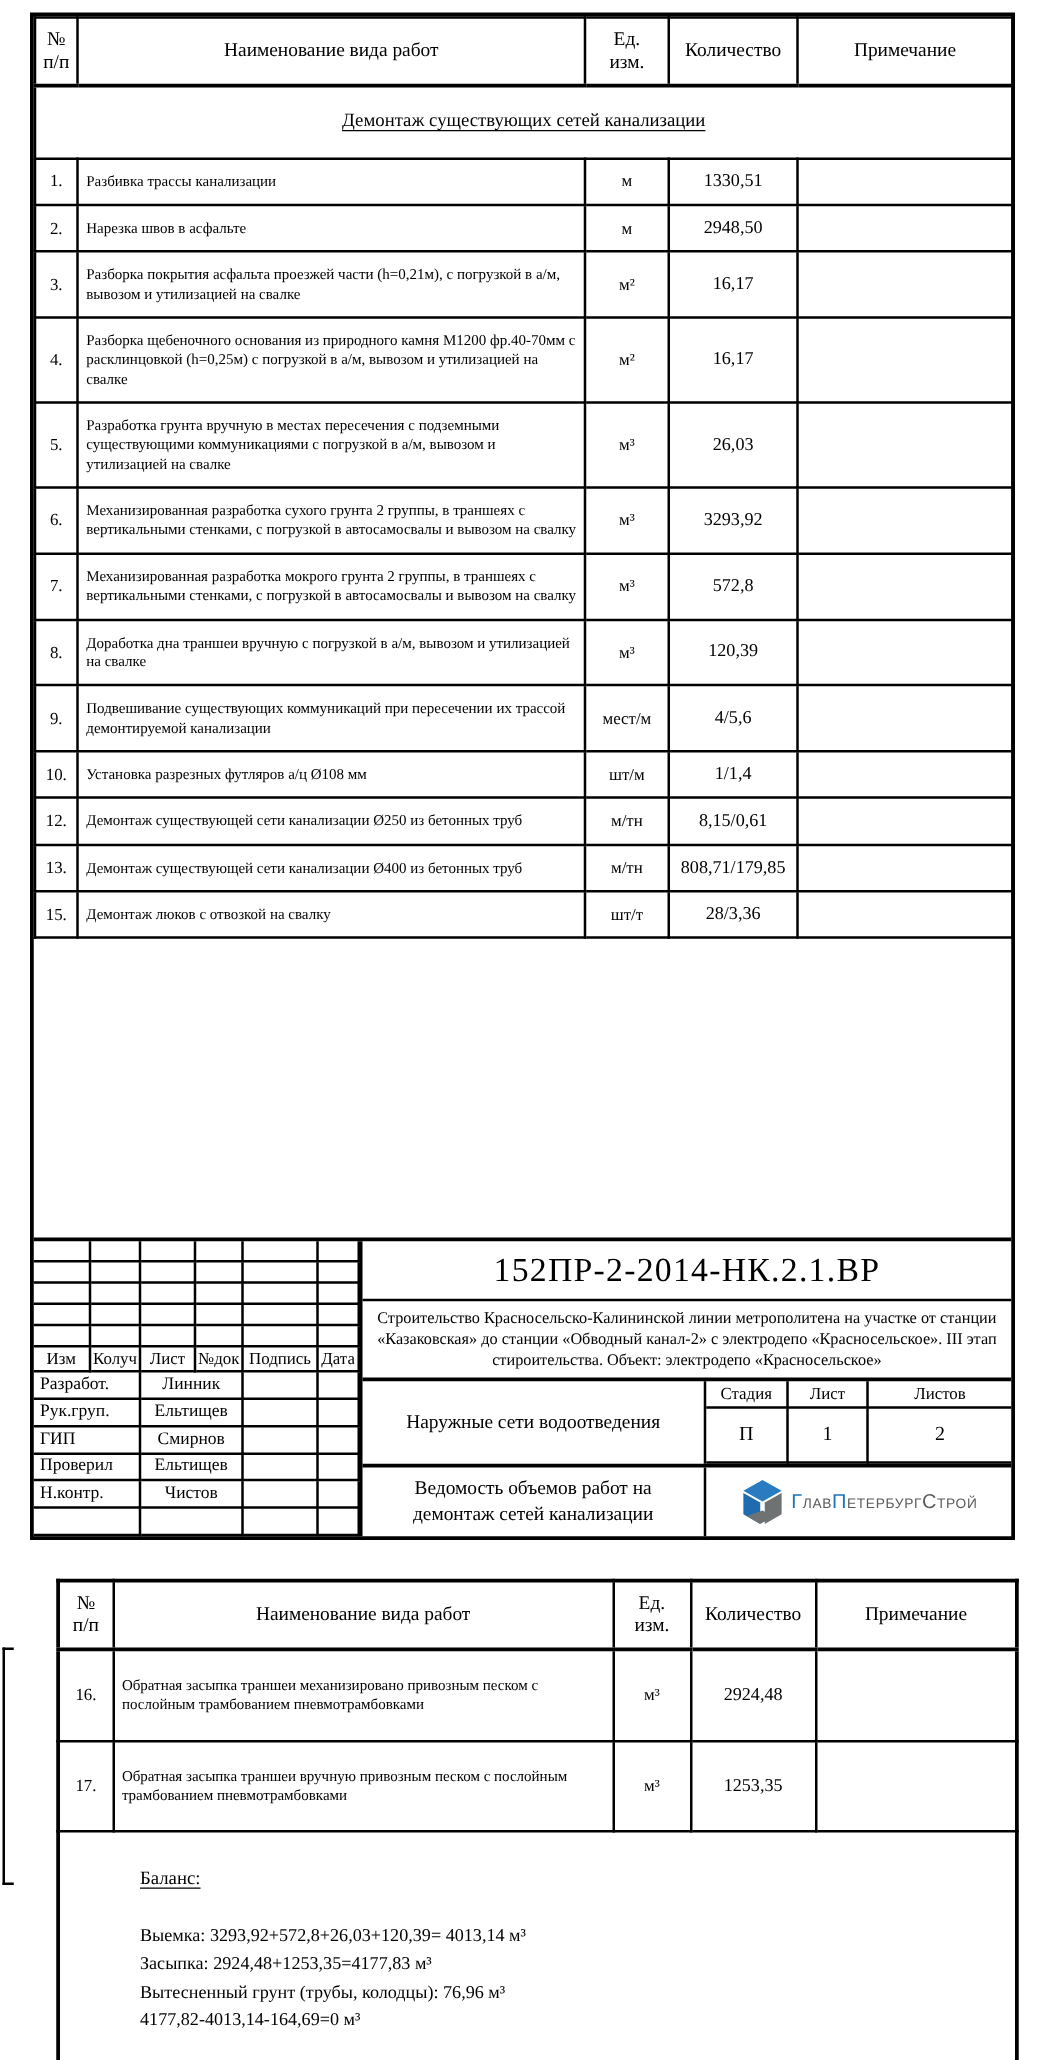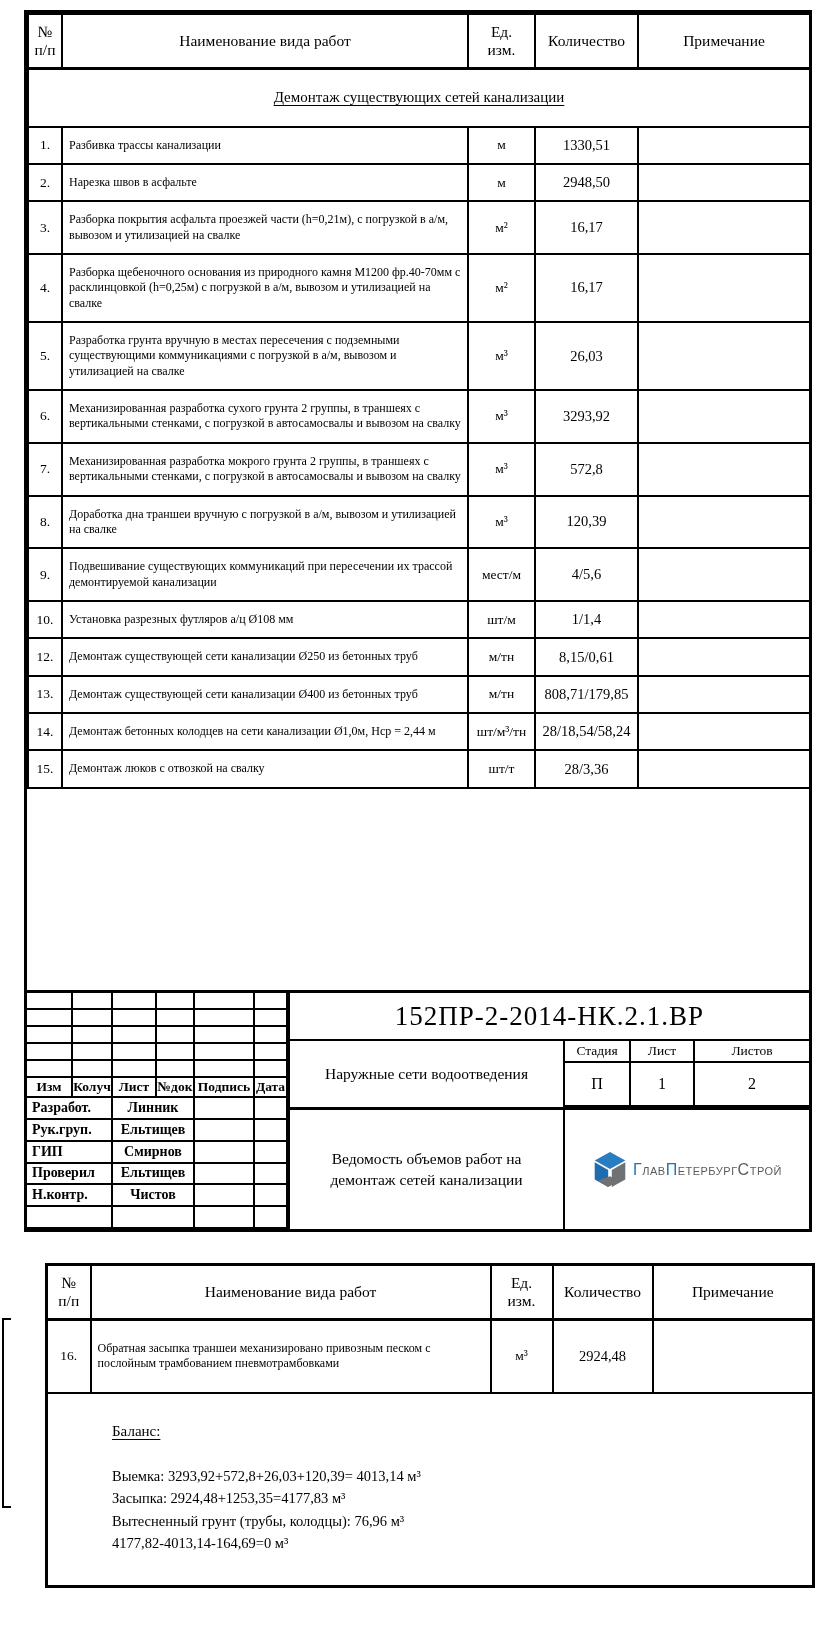--- a/index.html
+++ b/index.html
@@ -40,21 +40,20 @@
   .bracket{
     position:absolute;left:2px;top:1318px;width:9px;height:190px;box-sizing:border-box;
     border-left:2px solid #000;border-top:2px solid #000;border-bottom:2px solid #000;
   }
   
   .titleblock{height:236px;border-top:3px solid #000;display:flex;flex-shrink:0;}
   .tb-left{
     width:261px;flex-shrink:0;display:grid;
     grid-template-columns:46px 40px 44px 38px 60px 1fr;
     grid-template-rows:repeat(5,17px) 20px repeat(6,1fr);
-    font-weight:bold;
   }
   .tb-left>div{border-right:2px solid #000;border-bottom:2px solid #000;
     display:flex;align-items:center;justify-content:center;overflow:hidden;}
   .tb-left .hdr{font-size:13.5px;}
   .tb-left .span2{grid-column:span 2;}
   .tb-left .role{font-size:14px;justify-content:flex-start;padding-left:5px;}
   .tb-left .pname{font-size:14px;}
   .tb-right{flex:1;border-left:2px solid #000;display:flex;flex-direction:column;}
   .tb-doc-number{
     height:46px;flex-shrink:0;border-bottom:2px solid #000;
@@ -190,27 +189,20 @@
           <td class="c-note"></td>
         </tr>
         <tr>
           <td class="c-num">13.</td>
           <td class="c-name">Демонтаж существующей сети канализации Ø400 из бетонных труб</td>
           <td class="c-unit">м/тн</td>
           <td class="c-qty">808,71/179,85</td>
           <td class="c-note"></td>
         </tr>
         <tr>
-          <td class="c-num">14.</td>
-          <td class="c-name">Демонтаж бетонных колодцев на сети канализации Ø1,0м, Нср = 2,44 м</td>
-          <td class="c-unit">шт/м³/тн</td>
-          <td class="c-qty">28/18,54/58,24</td>
-          <td class="c-note"></td>
-        </tr>
-        <tr>
           <td class="c-num">15.</td>
           <td class="c-name">Демонтаж люков с отвозкой на свалку</td>
           <td class="c-unit">шт/т</td>
           <td class="c-qty">28/3,36</td>
           <td class="c-note"></td>
         </tr>
     </tbody>
   </table>
 
   <div class="spacer"></div>
@@ -281,20 +273,21 @@
         <div></div>
 
       <div class="span2"></div>
       <div class="span2"></div>
       <div></div>
         <div></div>
     </div>
 
     <div class="tb-right">
       <div class="tb-doc-number">152ПР-2-2014-НК.2.1.ВР</div>
+      <div class="tb-project">Строительство Красносельско-Калининской линии метрополитена на участке от станции «Казаковская» до станции «Обводный канал-2» с электродепо «Красносельское». III этап стироительства. Объект: электродепо «Красносельское»</div>
       <div class="tb-mid">
         <div class="tb-object">Наружные сети водоотведения</div>
         <div class="tb-stage">
           <div class="sg-h">Стадия</div>
           <div class="sg-h">Лист</div>
           <div class="sg-h">Листов</div>
           <div class="sg-v">П</div>
           <div class="sg-v">1</div>
           <div class="sg-v">2</div>
         </div>
@@ -341,20 +334,27 @@
       </tr>
     </thead>
     <tbody>
       <tr>
           <td class="c-num">16.</td>
           <td class="c-name">Обратная засыпка траншеи механизировано привозным песком с послойным трамбованием пневмотрамбовками</td>
           <td class="c-unit">м³</td>
           <td class="c-qty">2924,48</td>
           <td class="c-note"></td>
         </tr>
+        <tr>
+          <td class="c-num">17.</td>
+          <td class="c-name">Обратная засыпка траншеи вручную привозным песком с послойным трамбованием пневмотрамбовками</td>
+          <td class="c-unit">м³</td>
+          <td class="c-qty">1253,35</td>
+          <td class="c-note"></td>
+        </tr>
       <tr>
         <td class="balance-cell" colspan="5">
           <div class="balance-title"><span class="u">Баланс:</span></div>
           <div>Выемка: 3293,92+572,8+26,03+120,39= 4013,14 м³</div>
           <div>Засыпка: 2924,48+1253,35=4177,83 м³</div>
           <div>Вытесненный грунт (трубы, колодцы): 76,96 м³</div>
           <div>4177,82-4013,14-164,69=0 м³</div>
         </td>
       </tr>
     </tbody>

